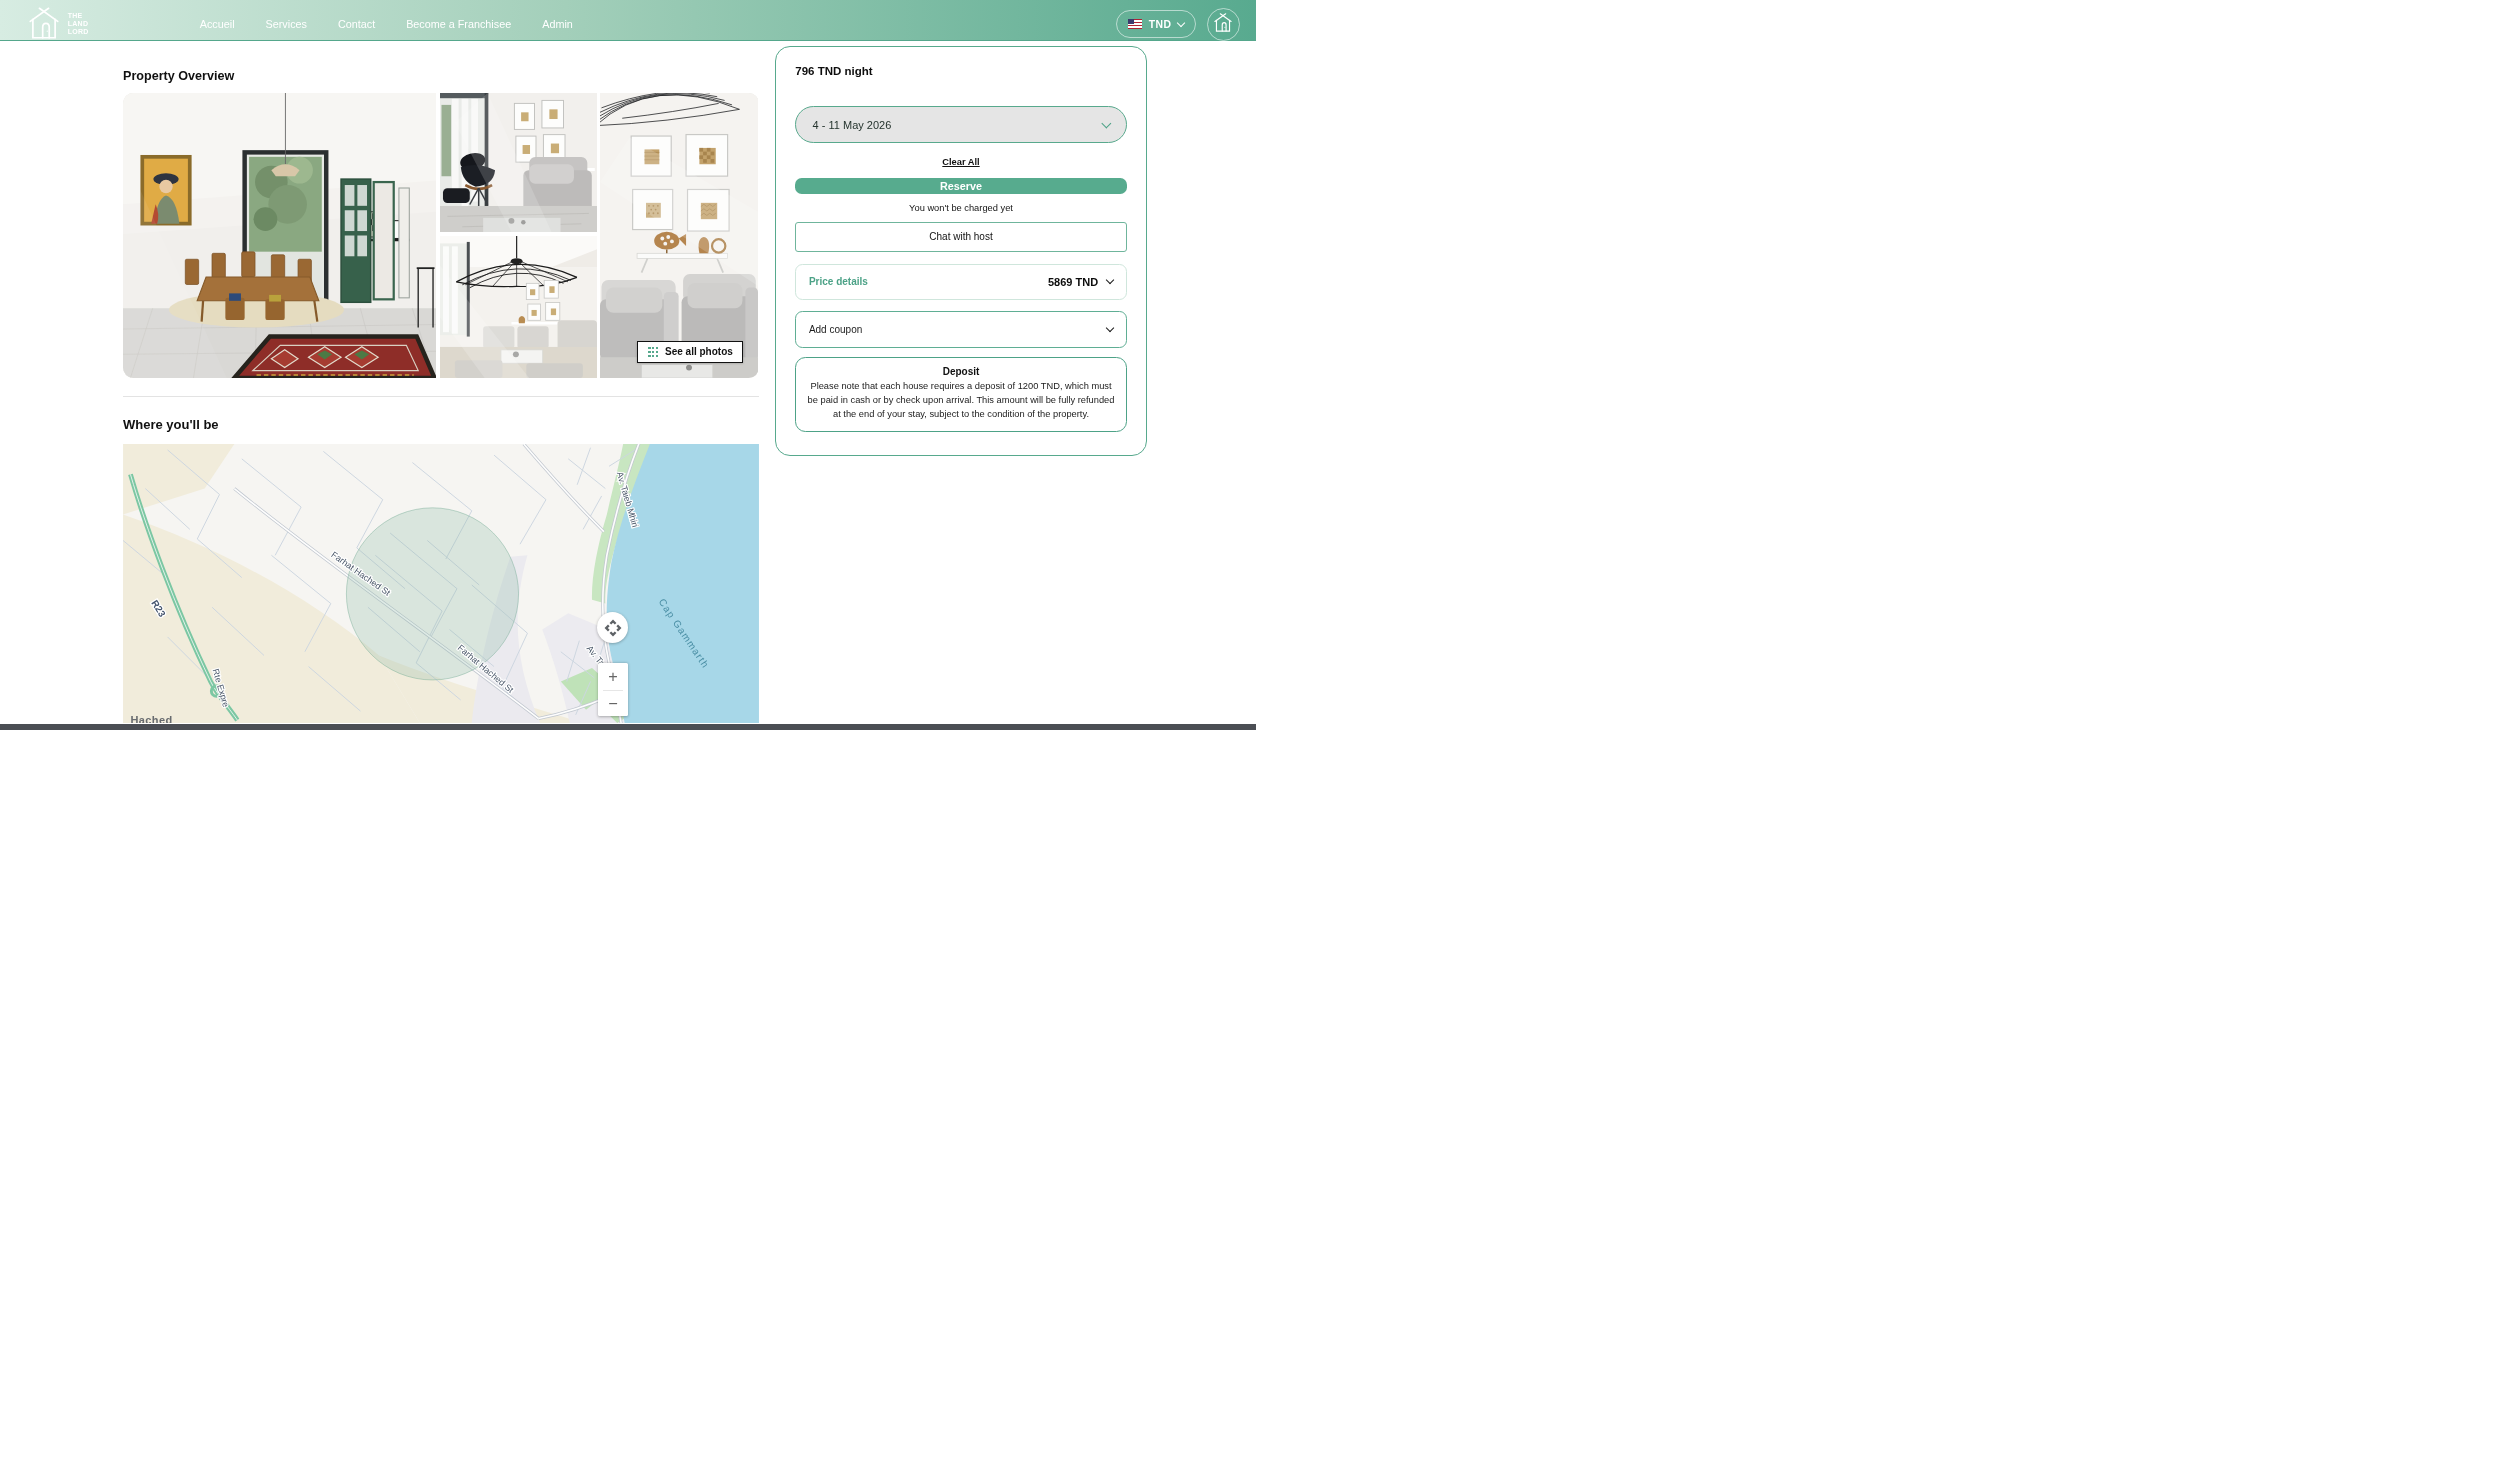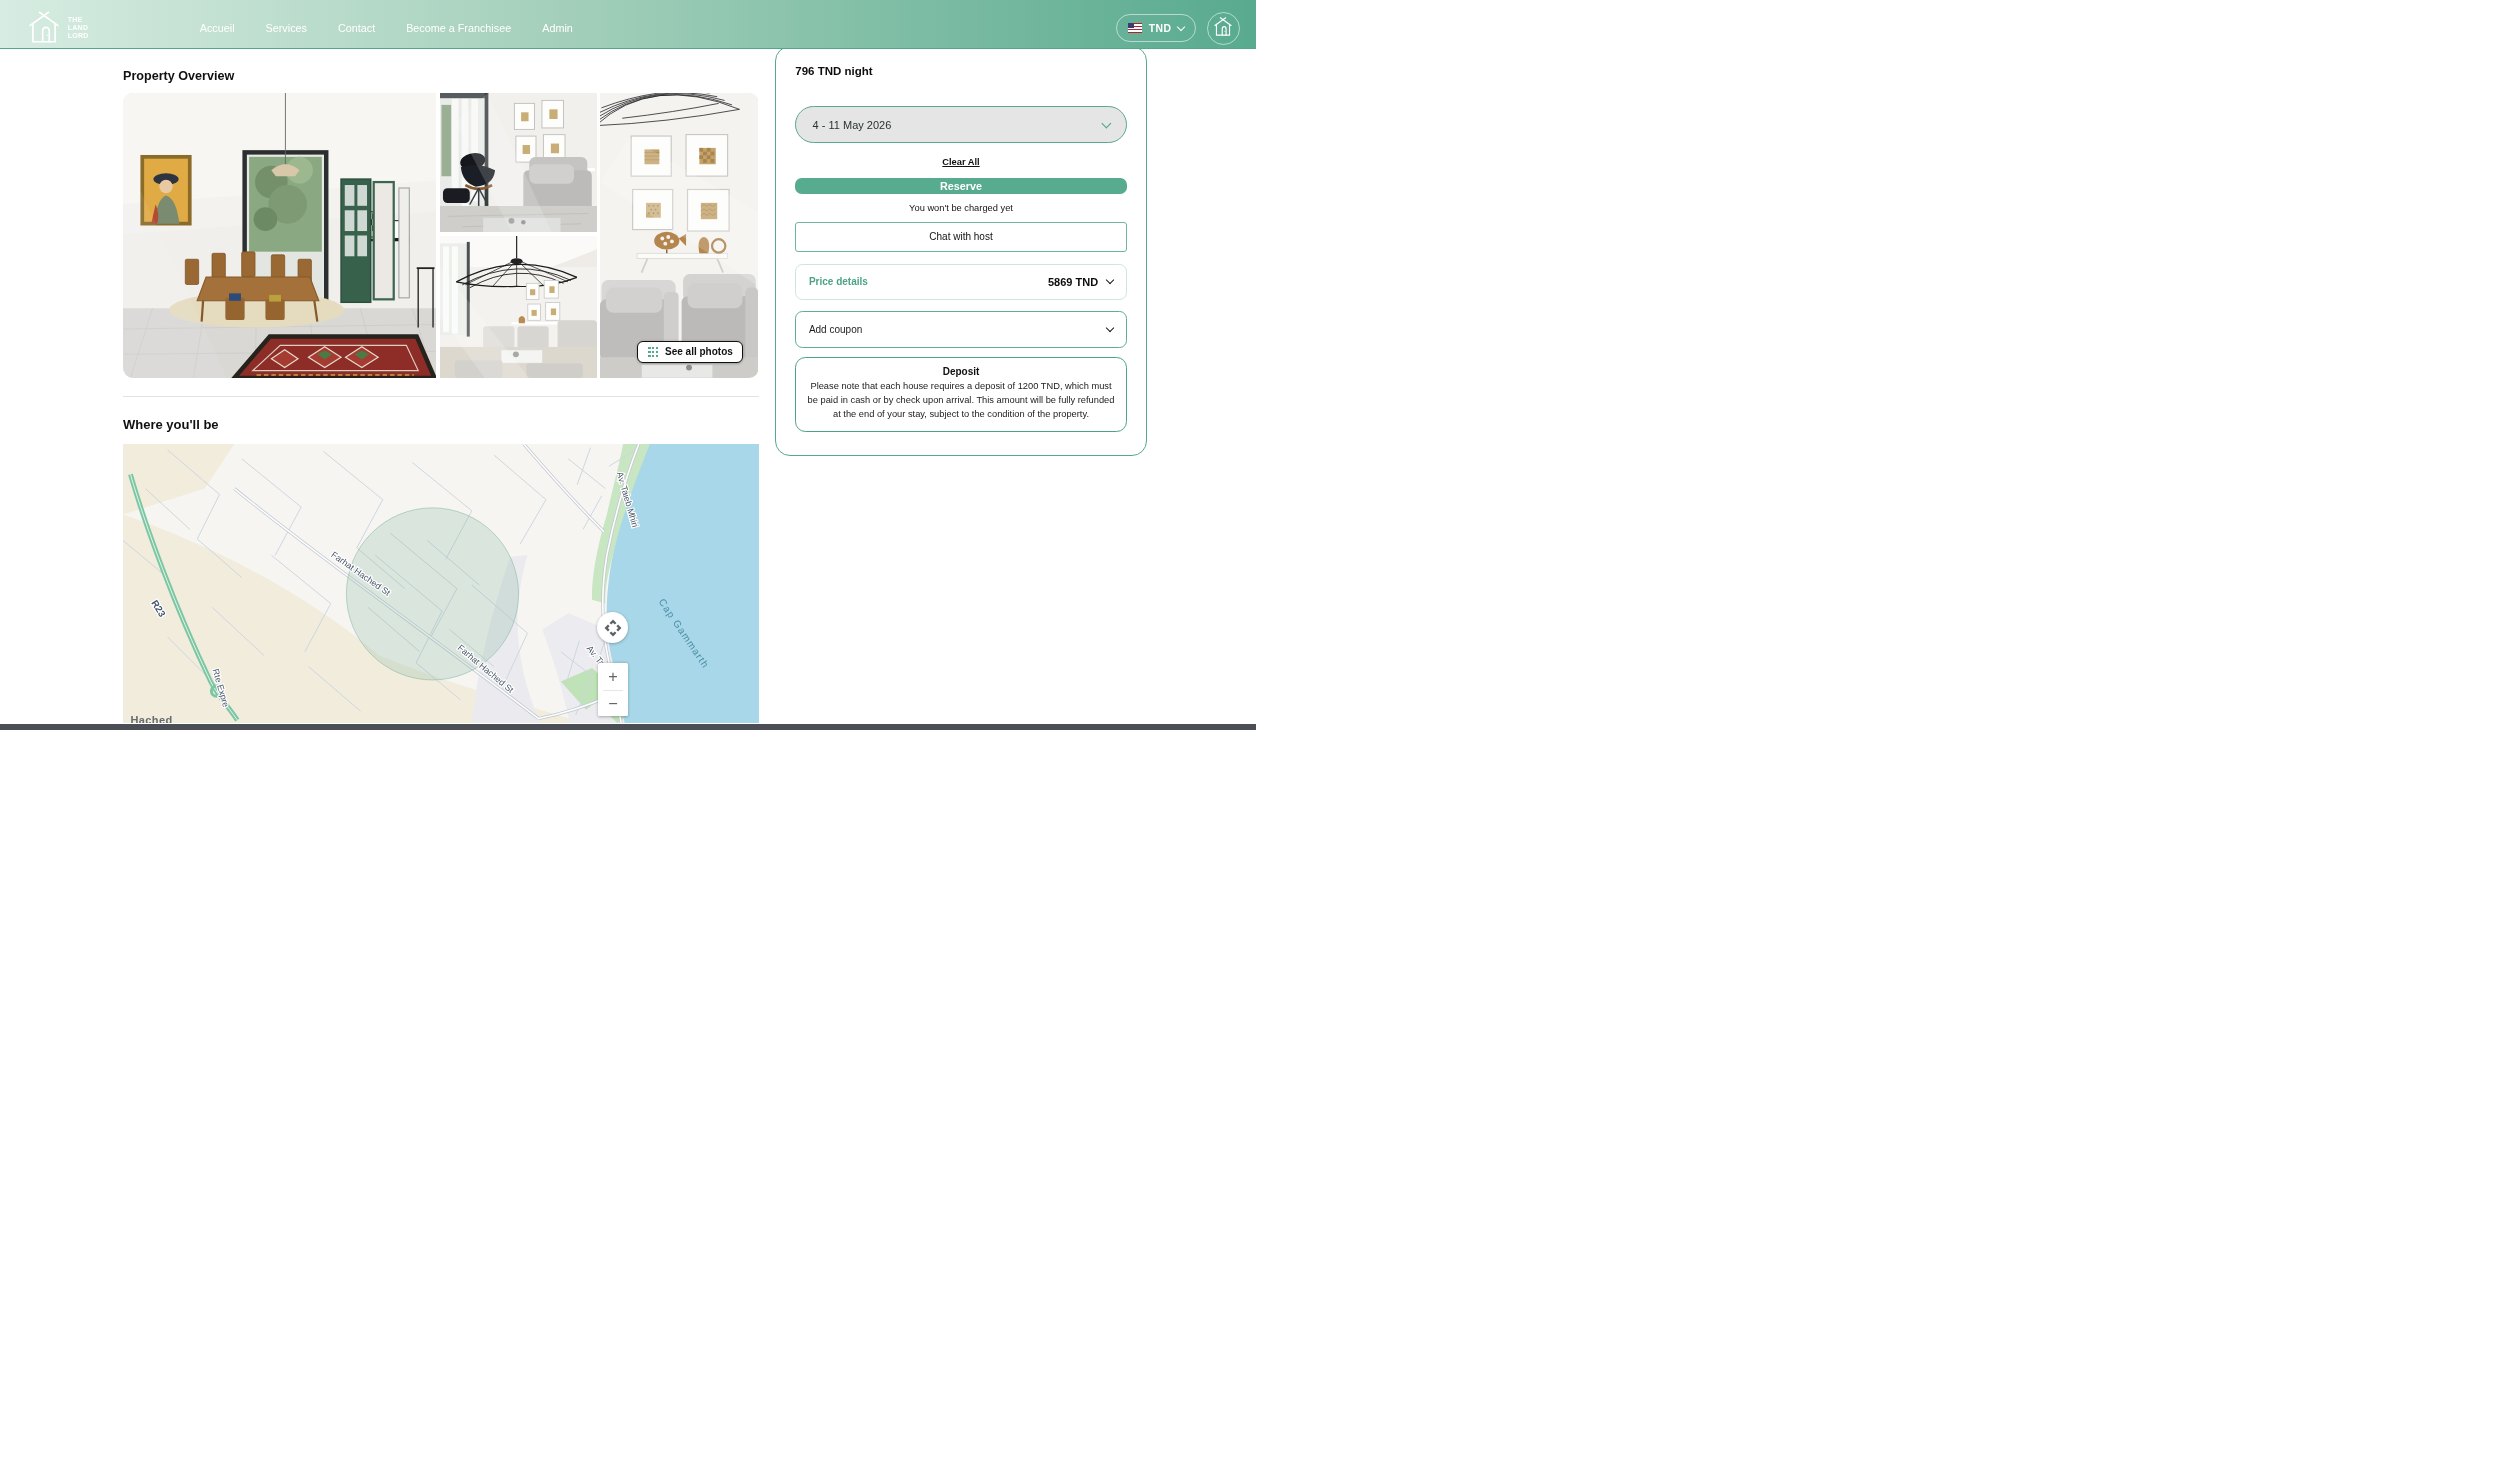--- a/index.html
+++ b/index.html
@@ -3,21 +3,21 @@
 <meta charset="utf-8">
 <style>
   * { box-sizing: border-box; margin: 0; padding: 0; }
   html,body { width:1256px; height:730px; }
   body {
     font-family: "Liberation Sans", sans-serif;
     background:#ffffff; position:relative; overflow:hidden; color:#121212;
   }
   
   .header {
-    position:absolute; left:0; top:0; width:1256px; height:49px;
+    position:absolute; left:0; top:0; width:1256px; height:41px;
     background:linear-gradient(90deg,#d7ece2 0%, #a3cfba 45%, #58aa8f 100%);
     border-bottom:1.5px solid #55a78c;
     display:flex; align-items:center; padding:8px 15px 0 27px; z-index:5;
   }
   .brand { display:flex; align-items:center; gap:6.7px; }
   .brand svg { display:block; }
   .brand-text { color:#fff; font-size:7px; font-weight:bold; line-height:1.12; letter-spacing:0.3px; }
   .nav { display:flex; gap:31px; margin-left:111px; }
   .nav-item { color:#ffffff; font-size:10.8px; font-weight:500; cursor:pointer; white-space:nowrap; }
   .header-right { margin-left:auto; display:flex; align-items:center; gap:10.4px; padding-right:1.5px; }
@@ -42,21 +42,21 @@
   #overview-title { margin-top:12.6px; margin-bottom:10.4px; }
   .gallery {
     position:relative; width:636px; height:285px; border-radius:10.4px; overflow:hidden;
     display:grid; grid-template-columns:313px 157px 158px; gap:3.7px; background:#fff;
   }
   .g-col { display:flex; flex-direction:column; gap:3.7px; }
   .g-item { overflow:hidden; background:#e8e6e2; cursor:pointer; }
   .g-item svg { display:block; width:100%; height:100%; }
   .see-all {
     position:absolute; right:15.6px; bottom:15px; height:22px; padding:0 9.6px;
-    background:#fff; border:1.3px solid #111; border-radius:6px;
+    background:#fff; border:1.3px solid #111; border-radius:0;
     display:flex; align-items:center; gap:6.7px; cursor:pointer;
     box-shadow:0 0.7px 2.2px rgba(0,0,0,.25);
   }
   .grid-ico { display:grid; grid-template-columns:repeat(3,2.7px); grid-auto-rows:2.7px; gap:1.2px; }
   .grid-ico span { background:#56a88d; }
   .see-all b { font-size:10px; font-weight:bold; color:#111; }
   .divider { margin-top:18.5px; border-top:0.7px solid #e3e3e3; width:100%; }
   #where-title { margin-top:20px; margin-bottom:12px; font-size:13px; }
   
   .map { position:relative; width:636px; height:279px; background:#f6f5f2; overflow:hidden; cursor:grab; }

